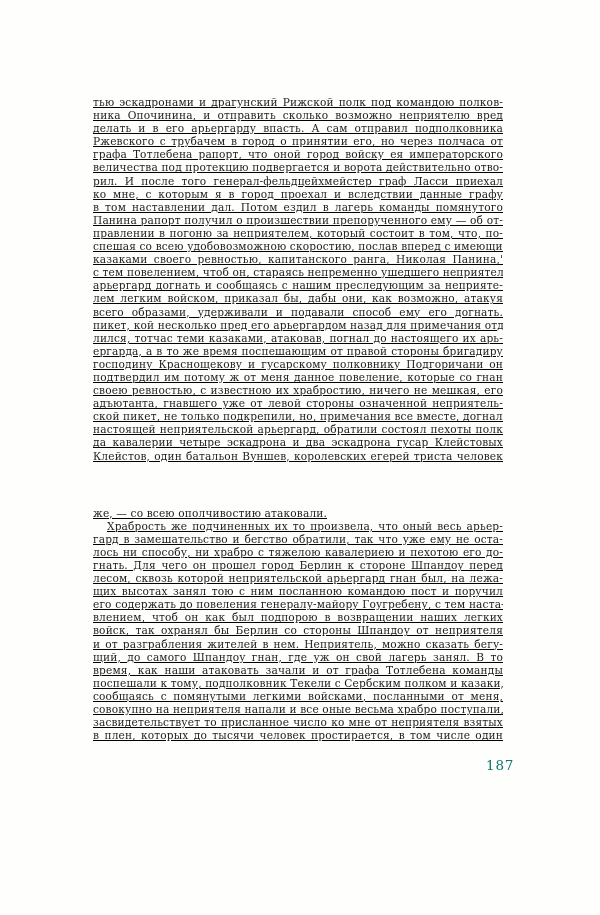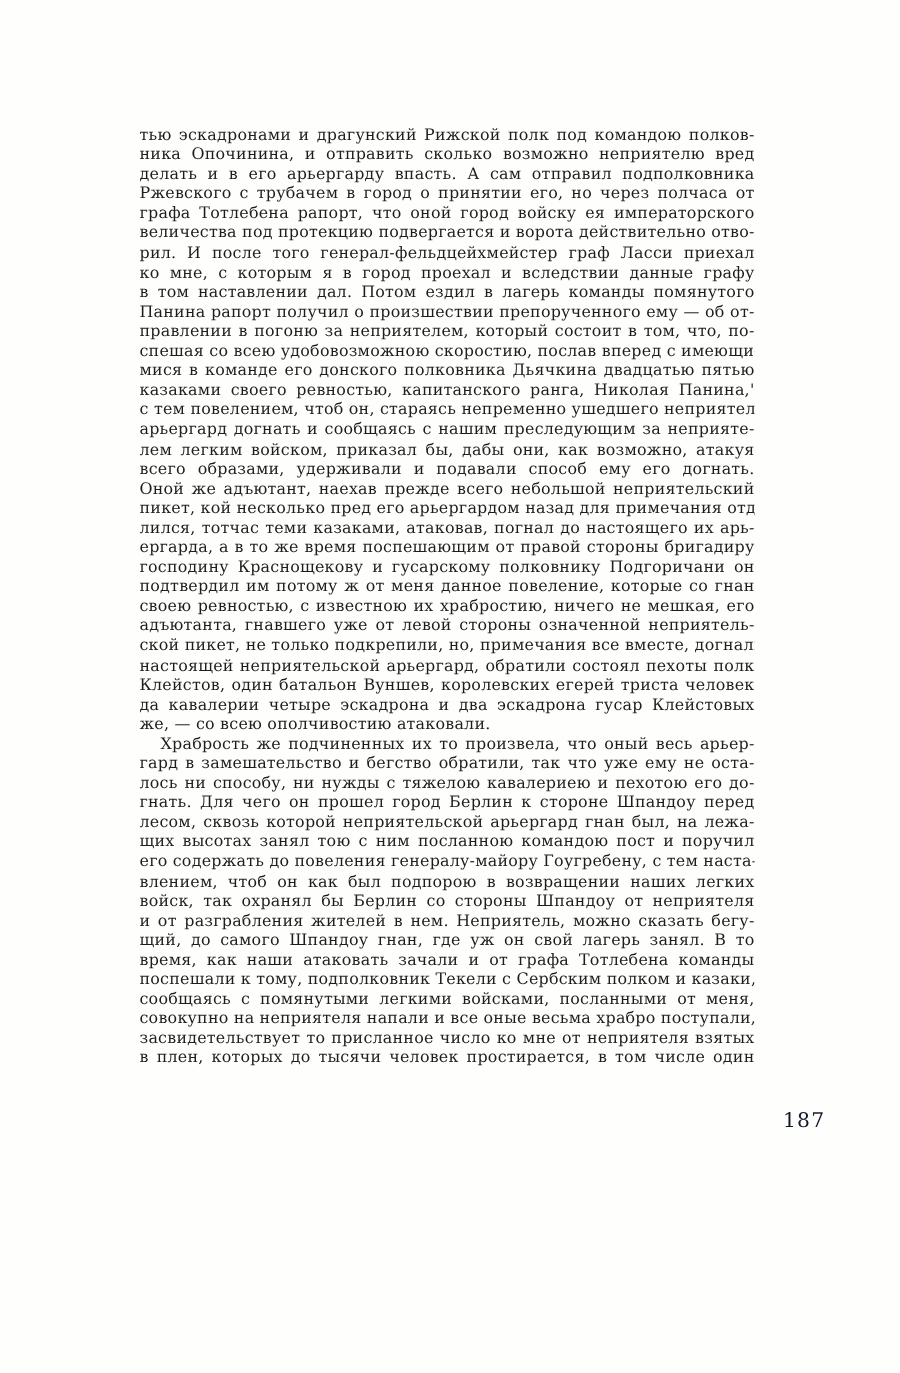--- a/index.html
+++ b/index.html
@@ -11,97 +11,96 @@
     position: relative;
     width: 600px;
     height: 915px;
     background: #fefefd;
     overflow: hidden;
     font-family: "DejaVu Serif", serif;
   }
   .text-block {
     position: absolute;
     left: 93px;
-    top: 84px;
+    top: 96px;
     width: 410px;
+    text-decoration: underline;
   }
   .paragraph {
     margin: 0;
     padding: 0;
   }
   .line {
     font-size: 10.6px;
     line-height: 13.1px;
     height: 13.1px;
     color: #1d1d1d;
     letter-spacing: 0.15px;
     text-align: justify;
     text-align-last: justify;
     overflow: hidden;
     white-space: nowrap;
   }
   .line.flush-last {
     text-align-last: left;
+    margin-top: 44px;
   }
   .line.indent {
     text-indent: 14px;
   }
   .page-number {
     position: absolute;
     left: 486px;
-    top: 739px;
+    top: 757px;
     font-size: 13.5px;
     line-height: 16px;
-    color: #0f172a;
+    color: #0f766e;
     letter-spacing: 0.8px;
-    margin-left: 36px;
   }
 </style>
 </head>
 <body>
 
 <div class="page">
   <div class="text-block">
       <div class="paragraph">
         <div class="line">тью эскадронами и драгунский Рижской полк под командою полков-</div>
         <div class="line">ника Опочинина, и отправить сколько возможно неприятелю вред</div>
         <div class="line">делать и в его арьергарду впасть. А сам отправил подполковника</div>
         <div class="line">Ржевского с трубачем в город о принятии его, но через полчаса от</div>
         <div class="line">графа Тотлебена рапорт, что оной город войску ея императорского</div>
         <div class="line">величества под протекцию подвергается и ворота действительно отво-</div>
         <div class="line">рил. И после того генерал-фельдцейхмейстер граф Ласси приехал</div>
         <div class="line">ко мне, с которым я в город проехал и вследствии данные графу</div>
         <div class="line">в том наставлении дал. Потом ездил в лагерь команды помянутого</div>
         <div class="line">Панина рапорт получил о произшествии препорученного ему — об от-</div>
         <div class="line">правлении в погоню за неприятелем, который состоит в том, что, по-</div>
         <div class="line">спешая со всею удобовозможною скоростию, послав вперед с имеющи-</div>
-        <div class="line">мися в команде его донского полковника Дьячкина двадцатью пятью</div>
         <div class="line">казаками своего ревностью, капитанского ранга, Николая Панина,'</div>
         <div class="line">с тем повелением, чтоб он, стараясь непременно ушедшего неприятеля</div>
         <div class="line">арьергард догнать и сообщаясь с нашим преследующим за неприяте-</div>
         <div class="line">лем легким войском, приказал бы, дабы они, как возможно, атакуя</div>
         <div class="line">всего образами, удерживали и подавали способ ему его догнать.</div>
-        <div class="line">Оной же адъютант, наехав прежде всего небольшой неприятельский</div>
         <div class="line">пикет, кой несколько пред его арьергардом назад для примечания отда-</div>
         <div class="line">лился, тотчас теми казаками, атаковав, погнал до настоящего их арь-</div>
         <div class="line">ергарда, а в то же время поспешающим от правой стороны бригадиру</div>
         <div class="line">господину Краснощекову и гусарскому полковнику Подгоричани он</div>
         <div class="line">подтвердил им потому ж от меня данное повеление, которые со гнан</div>
         <div class="line">своею ревностью, с известною их храбростию, ничего не мешкая, его</div>
         <div class="line">адъютанта, гнавшего уже от левой стороны означенной неприятель-</div>
         <div class="line">ской пикет, не только подкрепили, но, примечания все вместе, догнали</div>
         <div class="line">настоящей неприятельской арьергард, обратили состоял пехоты полк</div>
+        <div class="line">да кавалерии четыре эскадрона и два эскадрона гусар Клейстовых</div>
         <div class="line">Клейстов, один батальон Вуншев, королевских егерей триста человек</div>
-        <div class="line">да кавалерии четыре эскадрона и два эскадрона гусар Клейстовых</div>
         <div class="line flush-last">же, — со всею ополчивостию атаковали.</div>
       </div>
       <div class="paragraph">
         <div class="line indent">Храбрость же подчиненных их то произвела, что оный весь арьер-</div>
         <div class="line">гард в замешательство и бегство обратили, так что уже ему не оста-</div>
-        <div class="line">лось ни способу, ни нужды с тяжелою кавалериею и пехотою его до-</div>
+        <div class="line">лось ни способу, ни храбро с тяжелою кавалериею и пехотою его до-</div>
         <div class="line">гнать. Для чего он прошел город Берлин к стороне Шпандоу перед</div>
         <div class="line">лесом, сквозь которой неприятельской арьергард гнан был, на лежа-</div>
         <div class="line">щих высотах занял тою с ним посланною командою пост и поручил</div>
         <div class="line">его содержать до повеления генералу-майору Гоугребену, с тем наста-</div>
         <div class="line">влением, чтоб он как был подпорою в возвращении наших легких</div>
         <div class="line">войск, так охранял бы Берлин со стороны Шпандоу от неприятеля</div>
         <div class="line">и от разграбления жителей в нем. Неприятель, можно сказать бегу-</div>
         <div class="line">щий, до самого Шпандоу гнан, где уж он свой лагерь занял. В то</div>
         <div class="line">время, как наши атаковать зачали и от графа Тотлебена команды</div>
         <div class="line">поспешали к тому, подполковник Текели с Сербским полком и казаки,</div>

